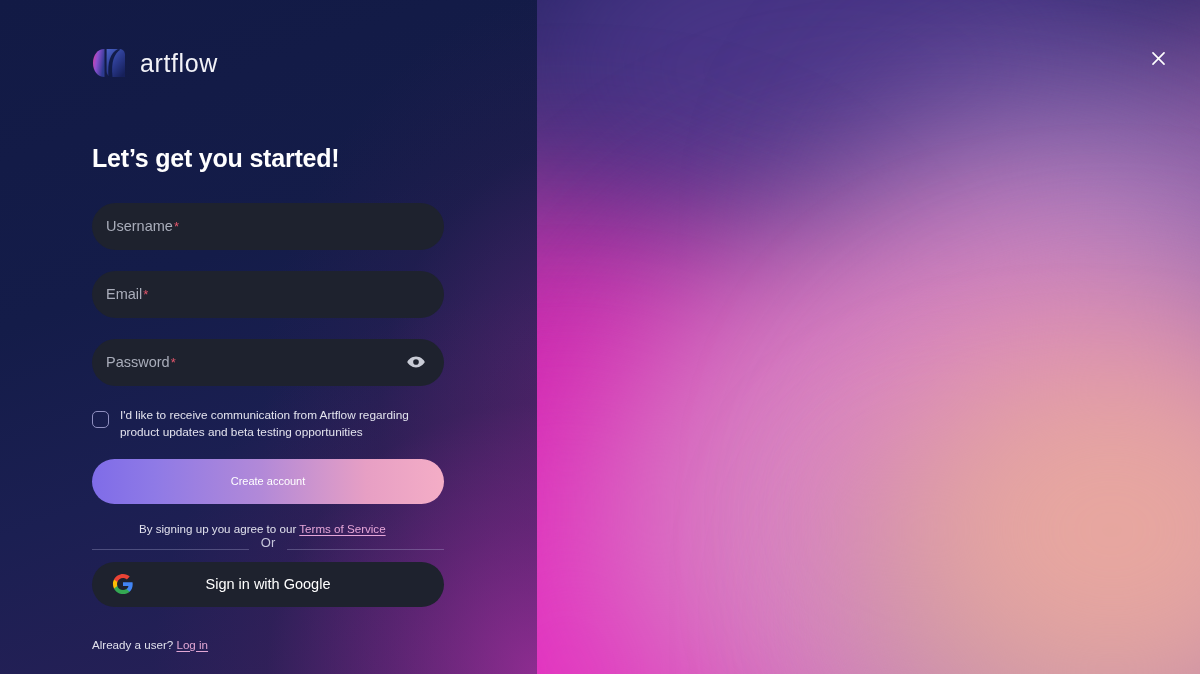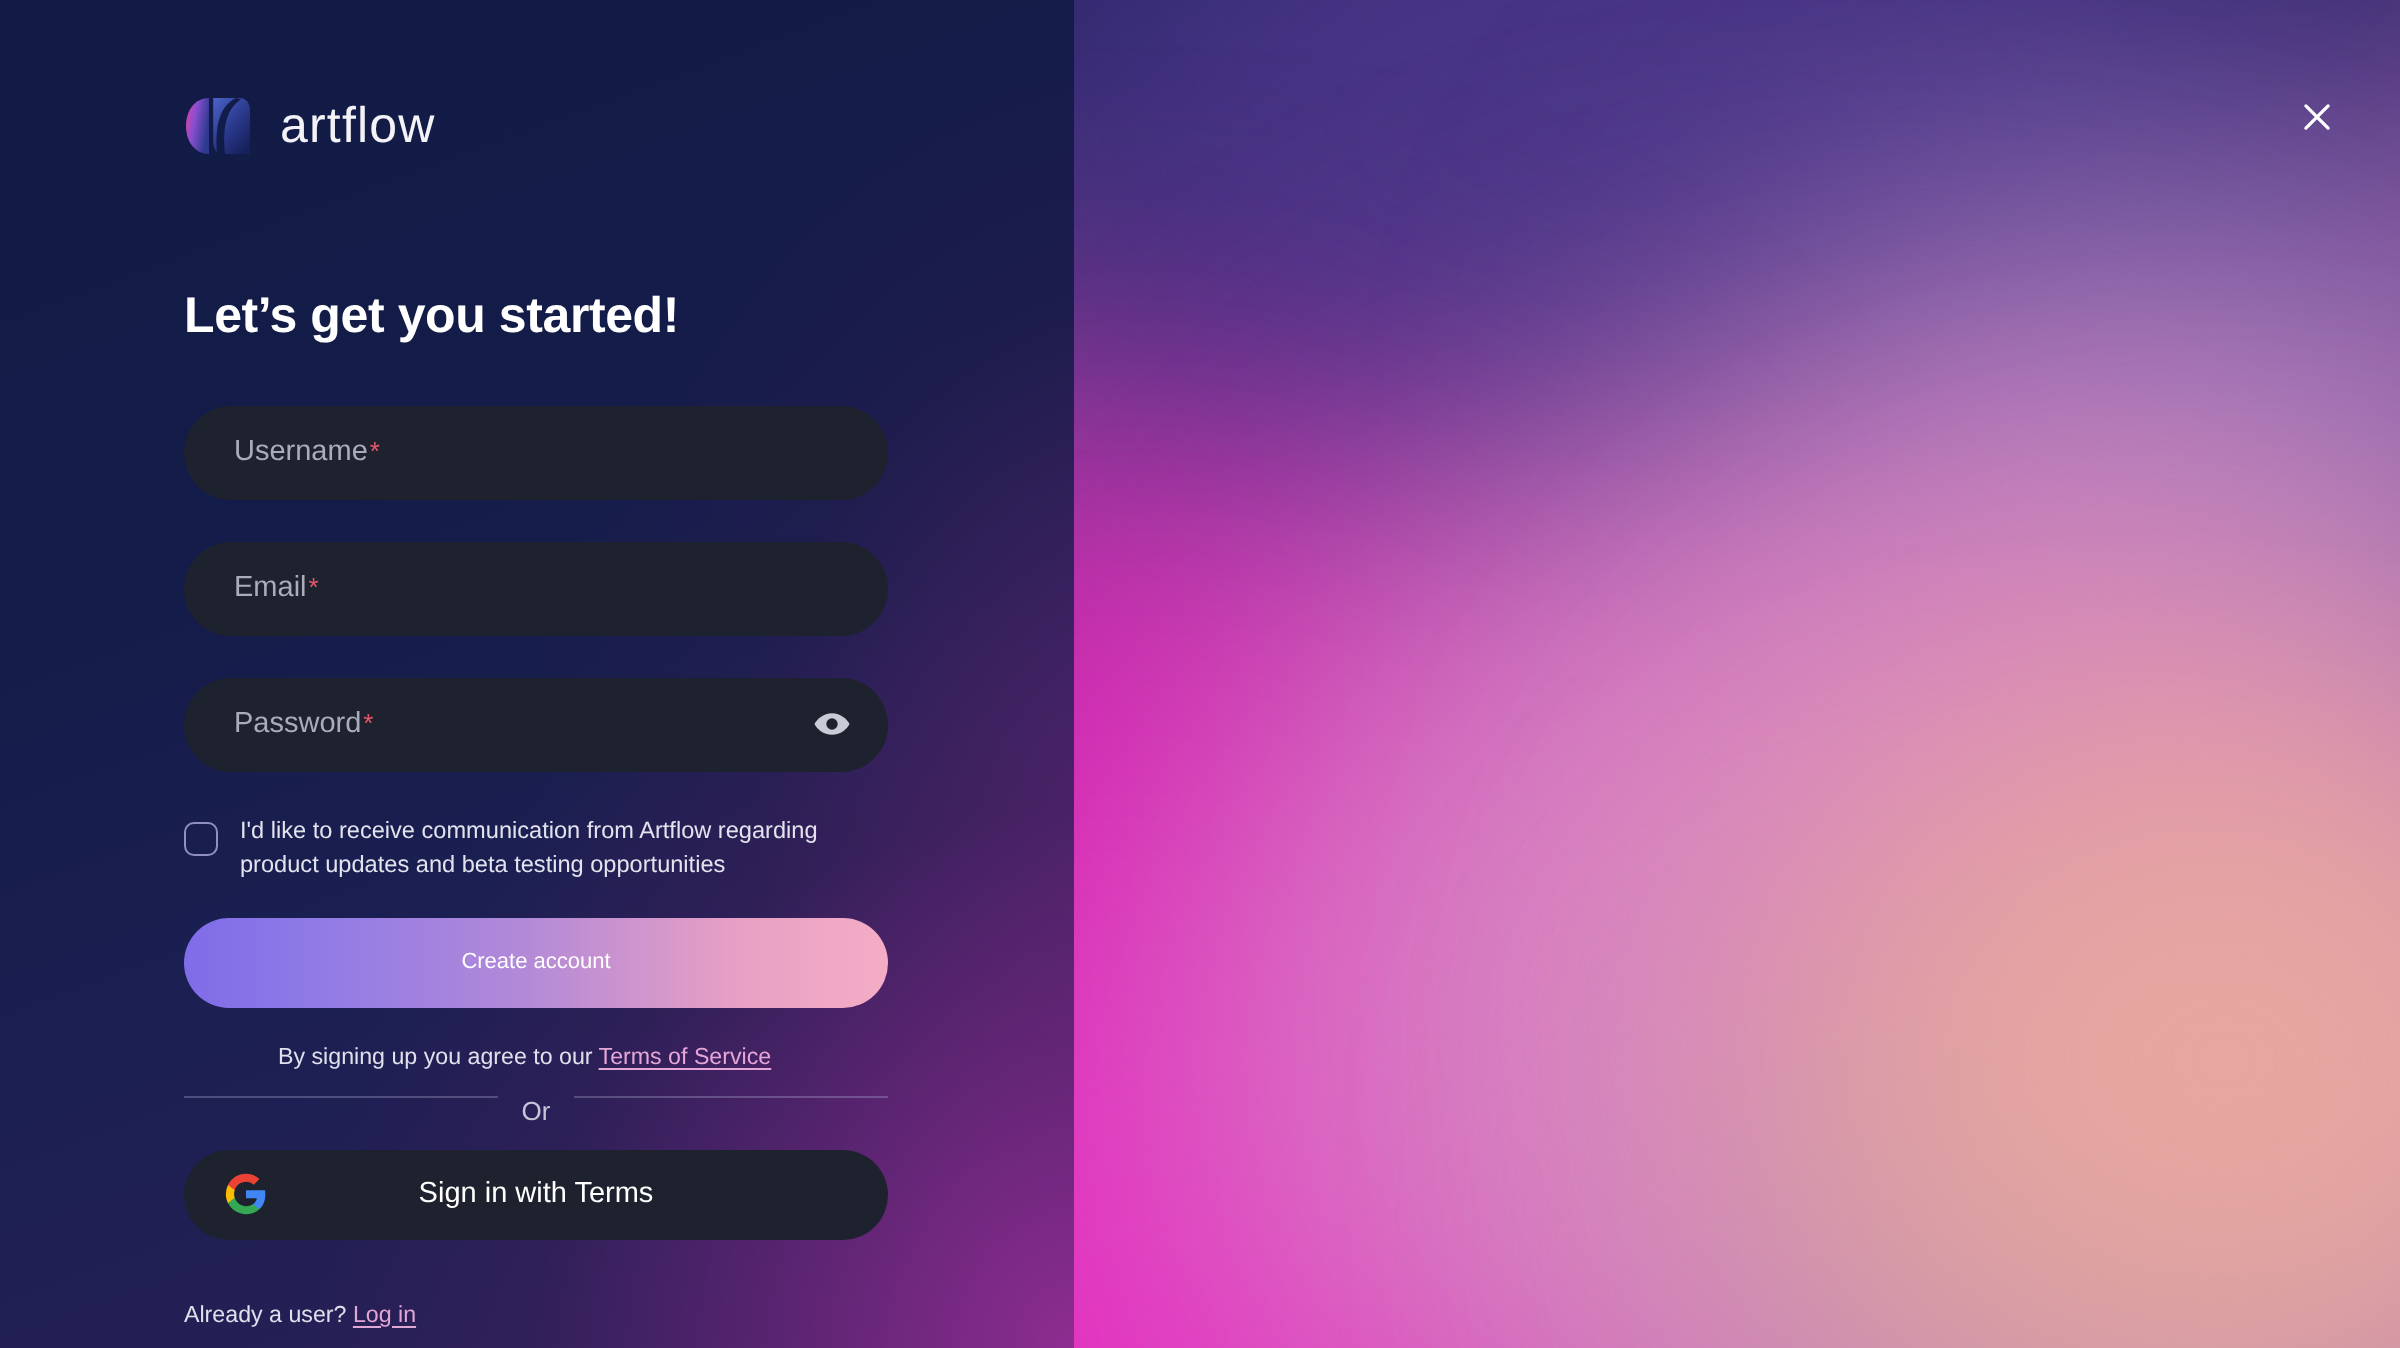--- a/index.html
+++ b/index.html
@@ -84,21 +84,21 @@
     height: 47px;
     background: #1e222e;
     border-radius: 24px;
     display: flex;
     align-items: center;
     margin-bottom: 21px;
     border: none;
   }
   .field-label {
     position: absolute;
-    left: 25px;
+    left: 14px;
     font-size: 14.5px;
     color: #a9adba;
     pointer-events: none;
     user-select: none;
   }
   .req { color: #e3566b; font-size: 13px; margin-left: 1px; }
   .field input {
     width: 100%;
     height: 100%;
     background: transparent;
@@ -177,24 +177,23 @@
   }
   .terms a {
     color: #e6a6d8;
     text-decoration: underline;
     text-underline-offset: 2px;
   }
 
   
   .divider {
     display: flex;
-    align-items: flex-start;
+    align-items: flex-end;
     gap: 12px;
     width: 352px;
-    margin-top: 13px;
     margin-bottom: 12px;
   }
   .divider .line {
     flex: 1;
     height: 1px;
     background: rgba(190,190,225,0.30);
   }
   .divider .or {
     font-size: 13px;
     color: #c6c6db;
@@ -396,21 +395,21 @@
 
         <button class="google-btn">
           <span class="google-icon">
             <svg width="22" height="22" viewBox="0 0 48 48" xmlns="http://www.w3.org/2000/svg">
               <path fill="#4285F4" d="M45.12 24.5c0-1.56-.14-3.06-.4-4.5H24v8.51h11.84c-.51 2.75-2.06 5.08-4.39 6.64v5.52h7.11c4.16-3.83 6.56-9.47 6.56-16.17z"></path>
               <path fill="#34A853" d="M24 46c5.94 0 10.92-1.97 14.56-5.33l-7.11-5.52c-1.97 1.32-4.49 2.1-7.45 2.1-5.73 0-10.58-3.87-12.31-9.07H4.34v5.7C7.96 41.07 15.4 46 24 46z"></path>
               <path fill="#FBBC05" d="M11.69 28.18C11.25 26.86 11 25.45 11 24s.25-2.86.69-4.18v-5.7H4.34A21.99 21.99 0 0 0 2 24c0 3.55.85 6.91 2.34 9.88l7.35-5.7z"></path>
               <path fill="#EA4335" d="M24 10.75c3.23 0 6.13 1.11 8.41 3.29l6.31-6.31C34.91 4.18 29.93 2 24 2 15.4 2 7.96 6.93 4.34 14.12l7.35 5.7c1.73-5.2 6.58-9.07 12.31-9.07z"></path>
             </svg>
           </span>
-          <span>Sign in with Terms</span>
+          <span>Sign in with Google</span>
         </button>
 
         <div class="footer-note">
           <span>Already a user? </span><a href="#">Log in</a>
         </div>
 
       </div>
     </div>
   </div>
 

